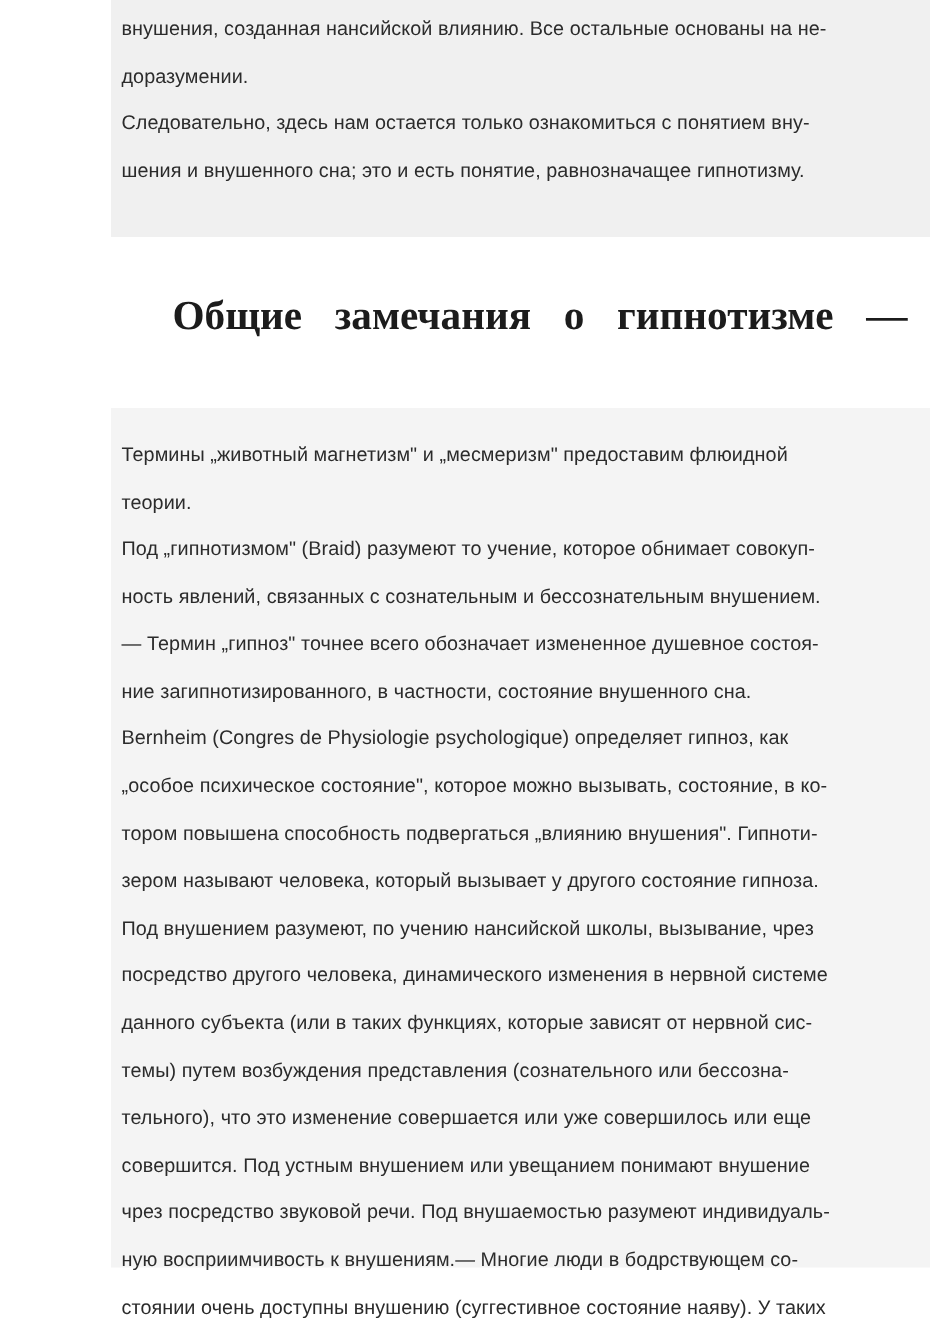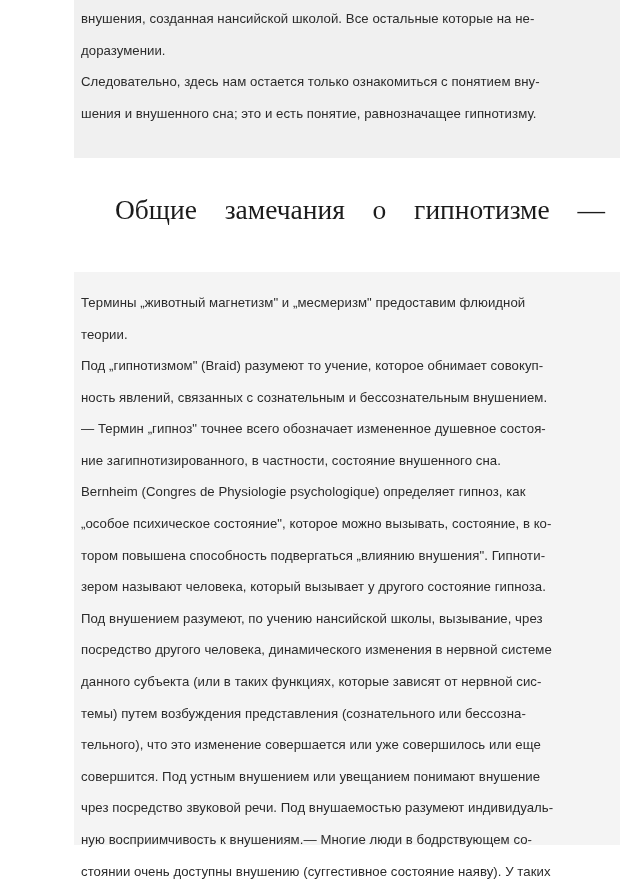--- a/index.html
+++ b/index.html
@@ -65,21 +65,21 @@
   .para.top-a { position: absolute; top: 3px;   left: 0; width: 524px; }
   .para.top-b { position: absolute; top: 66px;  left: 0; width: 522px; }
 
   
   .heading {
     position: absolute;
     top: 168px;
     left: 0;
     width: 524px;
     font-family: "Liberation Serif", "DejaVu Serif", serif;
-    font-weight: normal;
+    font-weight: bold;
     font-size: 27.5px;
     line-height: 47px;
     color: #1c1c1c;
     text-align: justify;
     text-justify: inter-word;
   }
   .heading .line1 {
     display: block;
     text-align: justify;
     text-indent: 34px;
@@ -119,21 +119,21 @@
 </head>
 <body>
 
 <div class="page">
 
   <div class="paper-tint"></div>
   <div class="paper-tint-lower"></div>
 
   <div class="column">
 
-    <p class="para top-a">внушения, созданная нансийской школой. Все остальные которые на не-
+    <p class="para top-a">внушения, созданная нансийской влиянию. Все остальные основаны на не-
 доразумении.</p>
 
     <p class="para top-b">Следовательно, здесь нам остается только ознакомиться с понятием вну-
 шения и внушенного сна; это и есть понятие, равнозначащее гипнотизму.</p>
 
     <h1 class="heading">
       <span class="line1">Общие замечания о гипнотизме —</span>
     </h1>
 
     <p class="para body-1">Термины „животный магнетизм" и „месмеризм" предоставим флюидной

